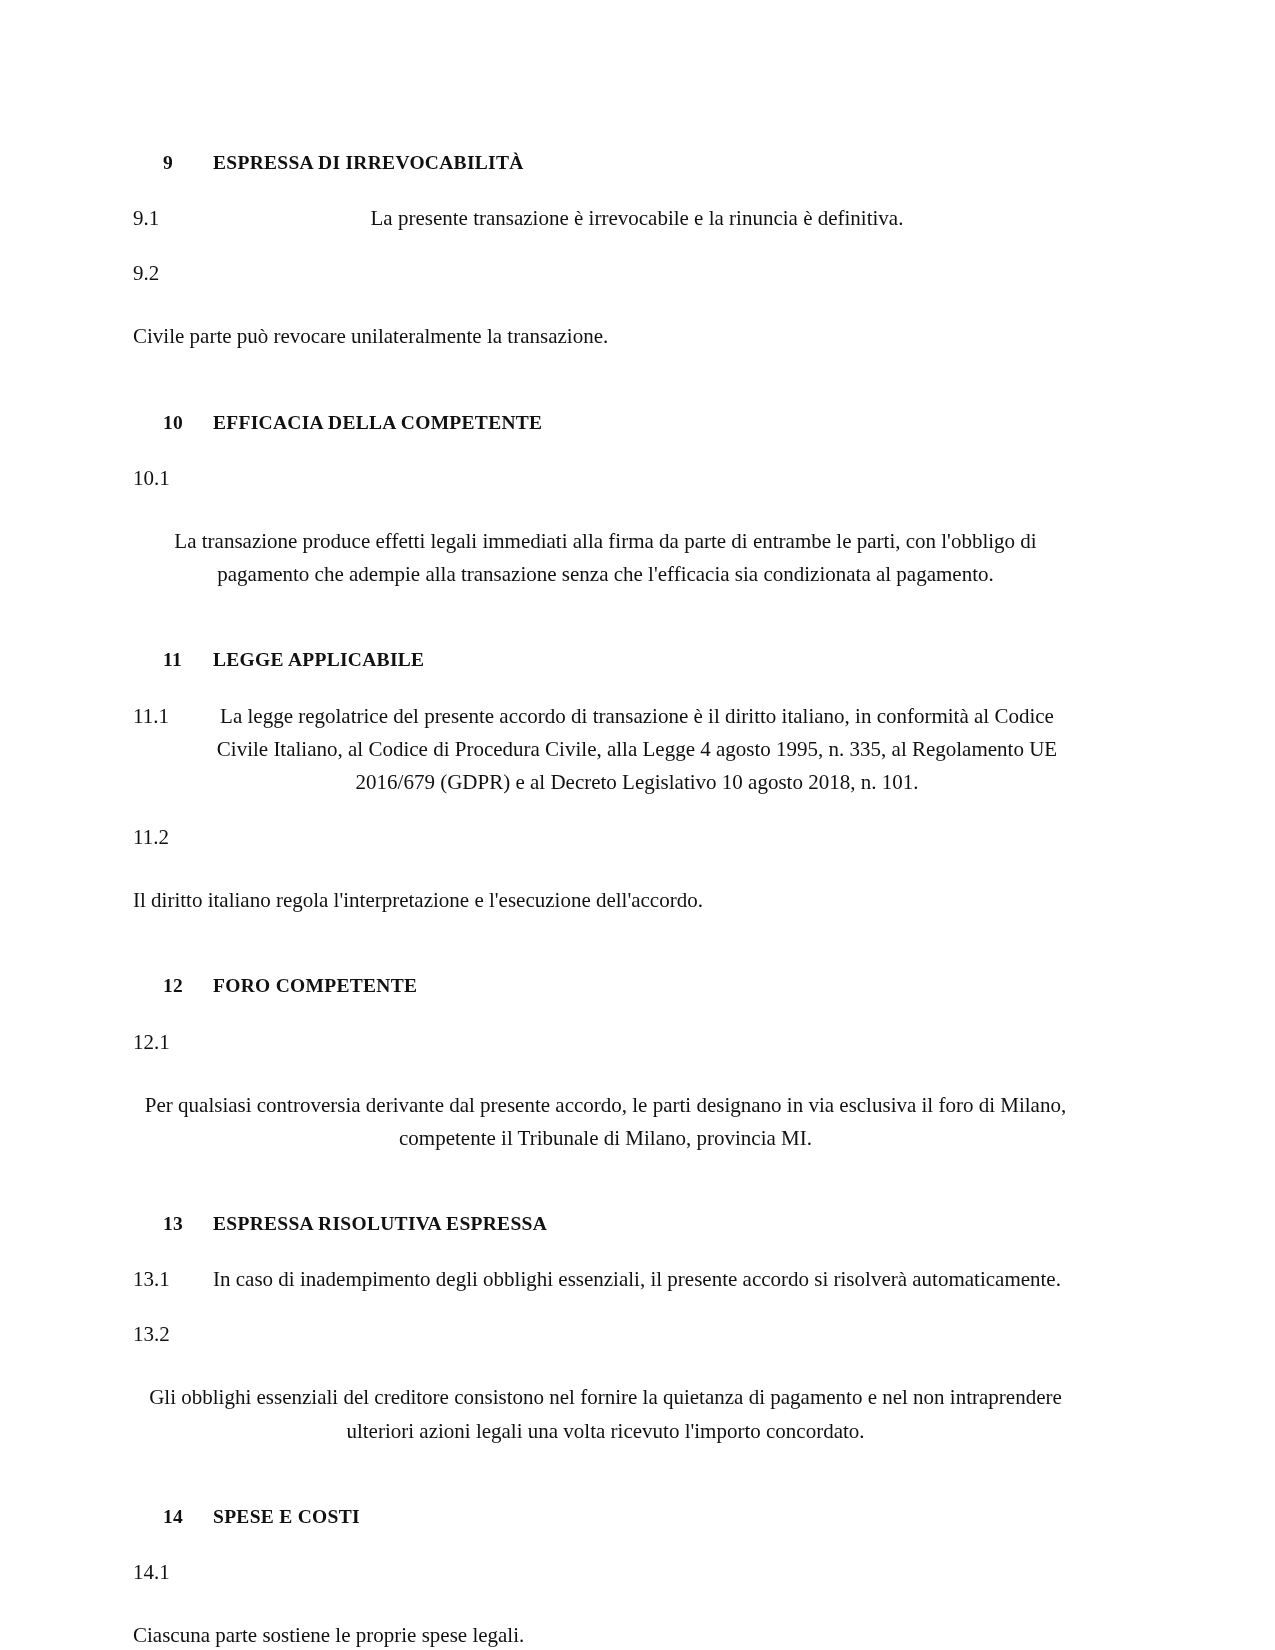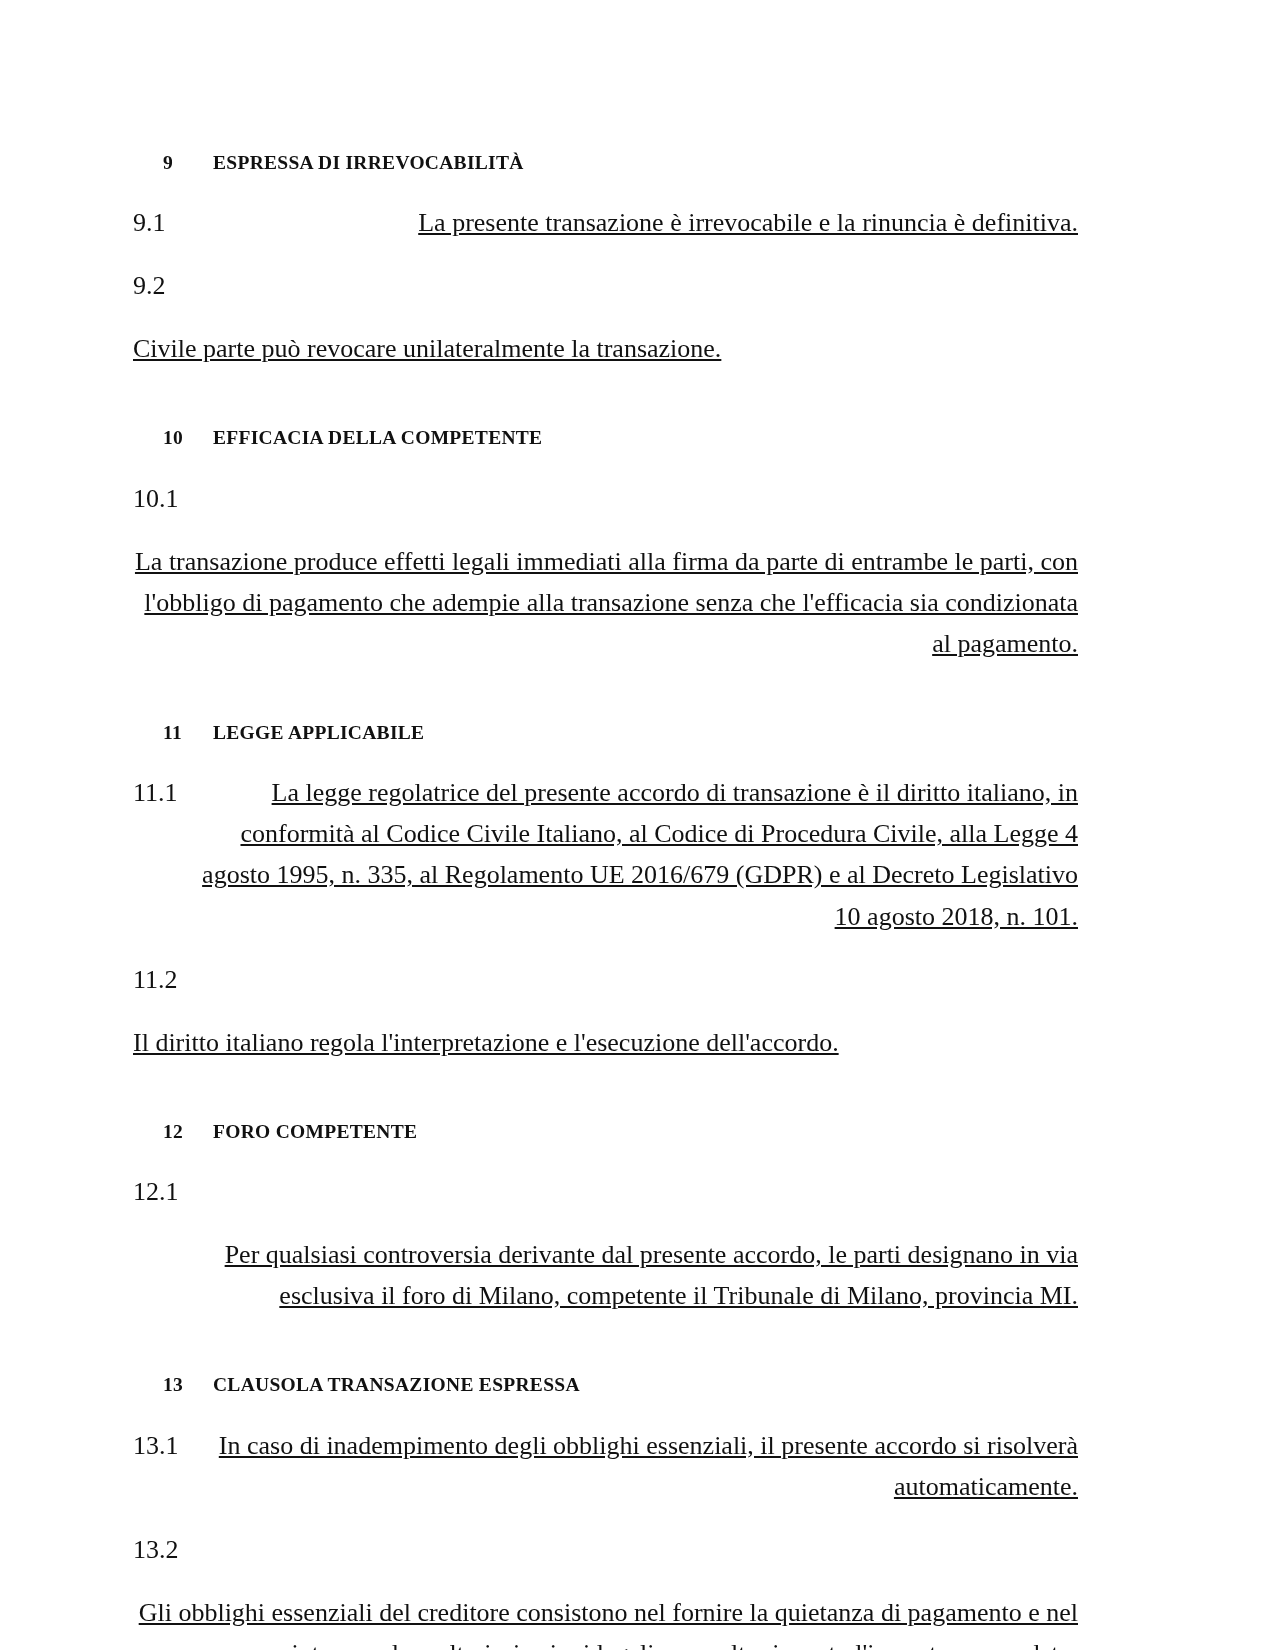--- a/index.html
+++ b/index.html
@@ -52,37 +52,36 @@
     text-align: left;
   }
   .section-heading .title {
     flex: 1 1 auto;
   }
 
   
   .clause {
     display: flex;
     align-items: flex-start;
-    font-size: 26px;
+    font-size: 21px;
     line-height: 1.58;
     margin: 0 0 22px 0;
   }
   .clause:last-child {
     margin-bottom: 0;
     flex-direction: column;
   }
   .clause .num {
     width: 63px;
     flex: 0 0 63px;
     text-align: left;
   }
   .clause .text {
     flex: 1 1 auto;
-    text-align: right;
-    text-decoration: underline;
+    text-align: center;
   }
 </style>
 </head>
 <body>
 
 <div class="page">
   <div class="content">
 
     <div class="section">
       <div class="section-heading">
@@ -132,33 +131,37 @@
       </div>
       <div class="clause">
         <span class="num">12.1</span>
         <span class="text">Per qualsiasi controversia derivante dal presente accordo, le parti designano in via esclusiva il foro di Milano, competente il Tribunale di Milano, provincia MI.</span>
       </div>
     </div>
 
     <div class="section">
       <div class="section-heading">
         <span class="num">13</span>
-        <span class="title">CLAUSOLA TRANSAZIONE ESPRESSA</span>
+        <span class="title">ESPRESSA RISOLUTIVA ESPRESSA</span>
       </div>
       <div class="clause">
         <span class="num">13.1</span>
         <span class="text">In caso di inadempimento degli obblighi essenziali, il presente accordo si risolverà automaticamente.</span>
       </div>
       <div class="clause">
         <span class="num">13.2</span>
         <span class="text">Gli obblighi essenziali del creditore consistono nel fornire la quietanza di pagamento e nel non intraprendere ulteriori azioni legali una volta ricevuto l'importo concordato.</span>
       </div>
     </div>
 
     <div class="section">
+      <div class="section-heading">
+        <span class="num">14</span>
+        <span class="title">SPESE E COSTI</span>
+      </div>
       <div class="clause">
         <span class="num">14.1</span>
         <span class="text">Ciascuna parte sostiene le proprie spese legali.</span>
       </div>
     </div>
 
   </div>
 </div>
 
 </body></html>

